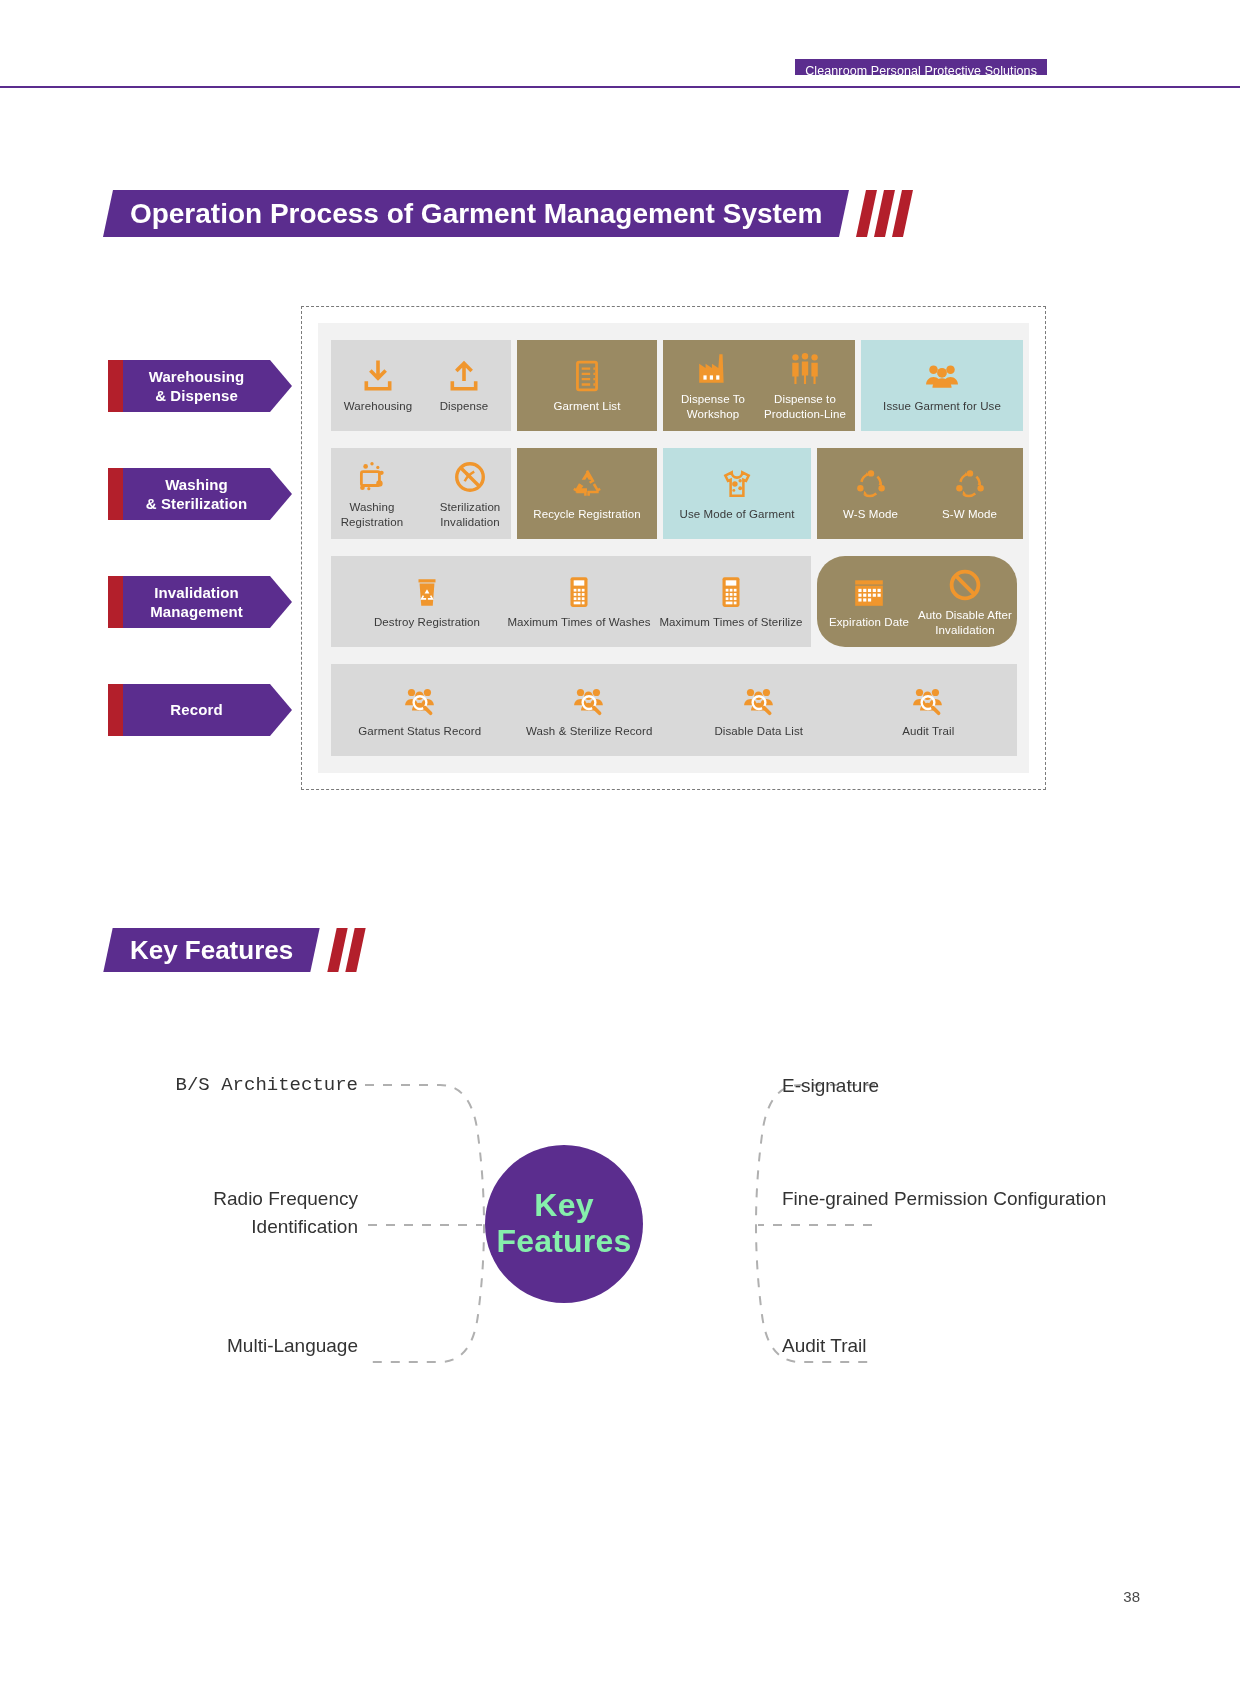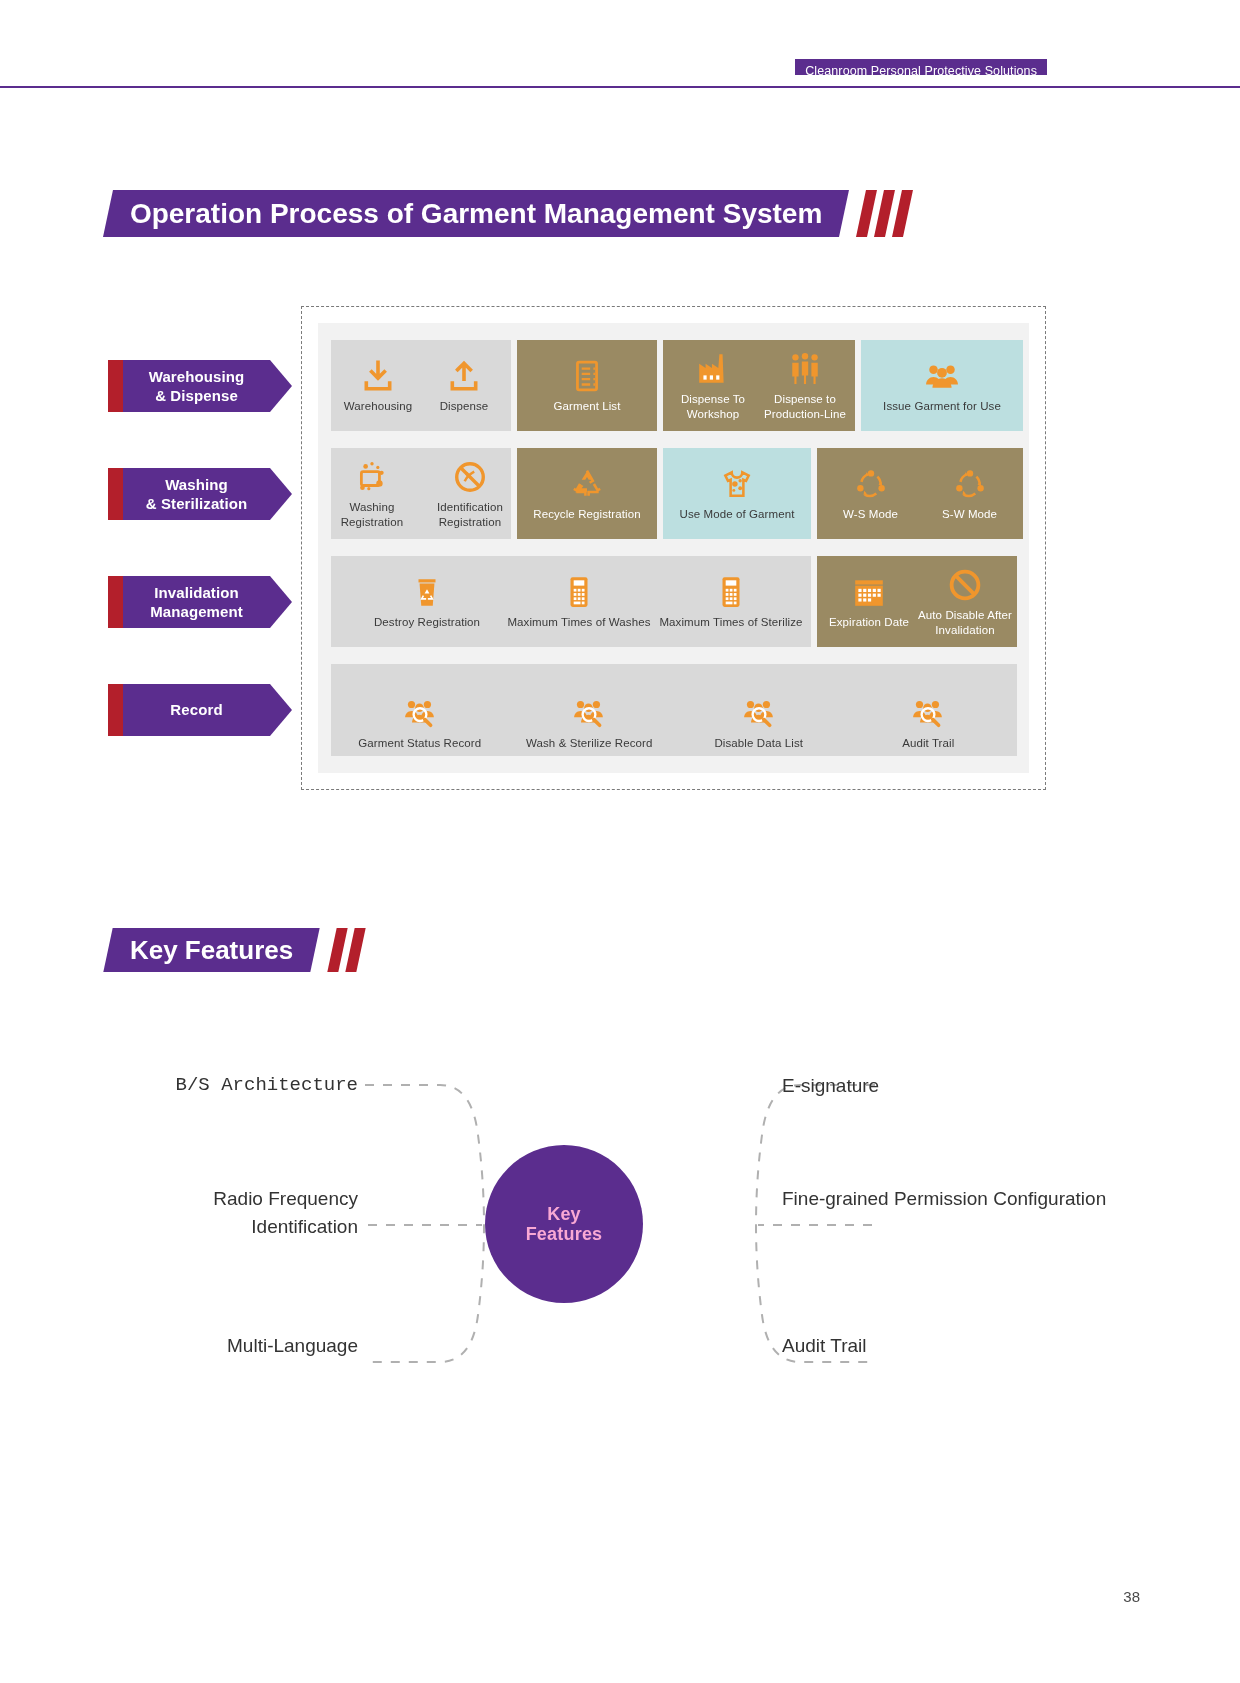--- a/index.html
+++ b/index.html
@@ -109,23 +109,23 @@
   #stage2 { top: 468px; }
   #stage3 { top: 576px; }
   #stage4 { top: 684px; }
 
   
   .kf-area { position: absolute; left: 110px; top: 1040px; width: 1020px; height: 360px; }
   .kf-svg { position: absolute; left: 0; top: 0; width: 1020px; height: 360px; }
   .kf-circle {
     position: absolute; left: 375px; top: 105px;
     width: 158px; height: 158px; border-radius: 50%;
-    background: #5b2d8e; color: #f9a8d4;
+    background: #5b2d8e; color: #86efac;
     display: flex; flex-direction: column; align-items: center; justify-content: center;
-    font-size: 18px; font-weight: bold; line-height: 1.12; letter-spacing: .2px;
+    font-size: 32px; font-weight: bold; line-height: 1.12; letter-spacing: .2px;
   }
   .kf-label {
     position: absolute; font-size: 19px; color: #333; line-height: 1.45;
   }
   .kf-label.left  { text-align: right; }
   .kf-label.right { text-align: left; }
   #kf-l1 { left: 0;   top: 32px;  width: 248px; font-family: Liberation Mono, monospace; }
   #kf-l2 { left: 0;   top: 145px; width: 248px; }
   #kf-l3 { left: 0;   top: 292px; width: 248px; }
   #kf-r1 { left: 672; top: 32px;  width: 330px; }
@@ -298,21 +298,21 @@
         </div>
         <div class="item">
           <span class="ico">
             <svg viewBox="0 0 32 32">
               <circle cx="16" cy="16" r="12.5" stroke="#f0962d" stroke-width="3.2" fill="none"></circle>
               <path d="M7.5 7.5 24.5 24.5" stroke="#f0962d" stroke-width="3.2"></path>
               <path d="M11 20c2-4 5-7 9-9" stroke="#f0962d" stroke-width="2.4" fill="none"></path>
               <circle cx="13" cy="13" r="1.6" fill="#f0962d"></circle>
             </svg>
           </span>
-          <span class="item-label">Identification Registration</span>
+          <span class="item-label">Sterilization Invalidation</span>
         </div>
       </div>
       <div class="cell khaki" style="flex: 0 0 140px;">
         <div class="item">
           <span class="ico">
             <svg viewBox="0 0 32 32">
               <path d="M16 4l5 8h-3.4l-1.6-2.7L14.4 12H11z" fill="#f0962d"></path>
               <path d="M16 3.5 21.5 13l-3 1.8" stroke="#f0962d" stroke-width="2.4" fill="none"></path>
               <path d="M5 24l4.6-8 3 1.8L11 20h5v3.2z" fill="#f0962d"></path>
               <path d="M6 23.5h8.5v3.5" stroke="#f0962d" stroke-width="2.4" fill="none"></path>
@@ -425,21 +425,21 @@
                 <rect x="14.8" y="21" width="2.6" height="2.6"></rect>
                 <rect x="18.6" y="21" width="2.6" height="2.6"></rect>
                 <rect x="11" y="25" width="6.4" height="2.6"></rect>
                 <rect x="18.6" y="25" width="2.6" height="2.6"></rect>
               </g>
             </svg>
           </span>
           <span class="item-label">Maximum Times of Sterilize</span>
         </div>
       </div>
-      <div class="cell khaki" style="flex: 0 0 200px;">
+      <div class="cell khaki" style="flex: 0 0 200px; border-radius: 28px;">
         <div class="item">
           <span class="ico">
             <svg viewBox="0 0 32 32">
               <rect x="3" y="5" width="26" height="4" fill="#f0962d"></rect>
               <rect x="3" y="10" width="26" height="19" fill="#f0962d"></rect>
               <g fill="#fff">
                 <rect x="6" y="13" width="3" height="3"></rect>
                 <rect x="10.5" y="13" width="3" height="3"></rect>
                 <rect x="15" y="13" width="3" height="3"></rect>
                 <rect x="19.5" y="13" width="3" height="3"></rect>
@@ -462,21 +462,21 @@
             <svg viewBox="0 0 32 32">
               <circle cx="16" cy="16" r="12.6" stroke="#f0962d" stroke-width="3.6" fill="none"></circle>
               <path d="M7.2 7.2 24.8 24.8" stroke="#f0962d" stroke-width="3.6"></path>
             </svg>
           </span>
           <span class="item-label">Auto Disable After Invalidation</span>
         </div>
       </div>
     </div>
   <div class="proc-row" id="row4">
-      <div class="cell grey" style="flex: 0 0 686px; align-items: flex-end;">
+      <div class="cell grey" style="flex: 0 0 686px;">
         <div class="item">
           <span class="ico">
             <svg viewBox="0 0 32 32">
               <circle cx="8" cy="8" r="3.4" fill="#f0962d"></circle>
               <circle cx="23" cy="8" r="3.4" fill="#f0962d"></circle>
               <path d="M2 20c0-3.4 2.7-6 6-6s6 2.6 6 6z" fill="#f0962d"></path>
               <path d="M17 20c0-3.4 2.7-6 6-6s6 2.6 6 6z" fill="#f0962d"></path>
               <circle cx="15.5" cy="11" r="4" fill="#f0962d"></circle>
               <path d="M8.5 25c0-4 3.2-7.4 7-7.4s7 3.4 7 7.4z" fill="#f0962d"></path>
               <circle cx="16" cy="17.5" r="6" fill="none" stroke="#fff" stroke-width="2.2"></circle>

